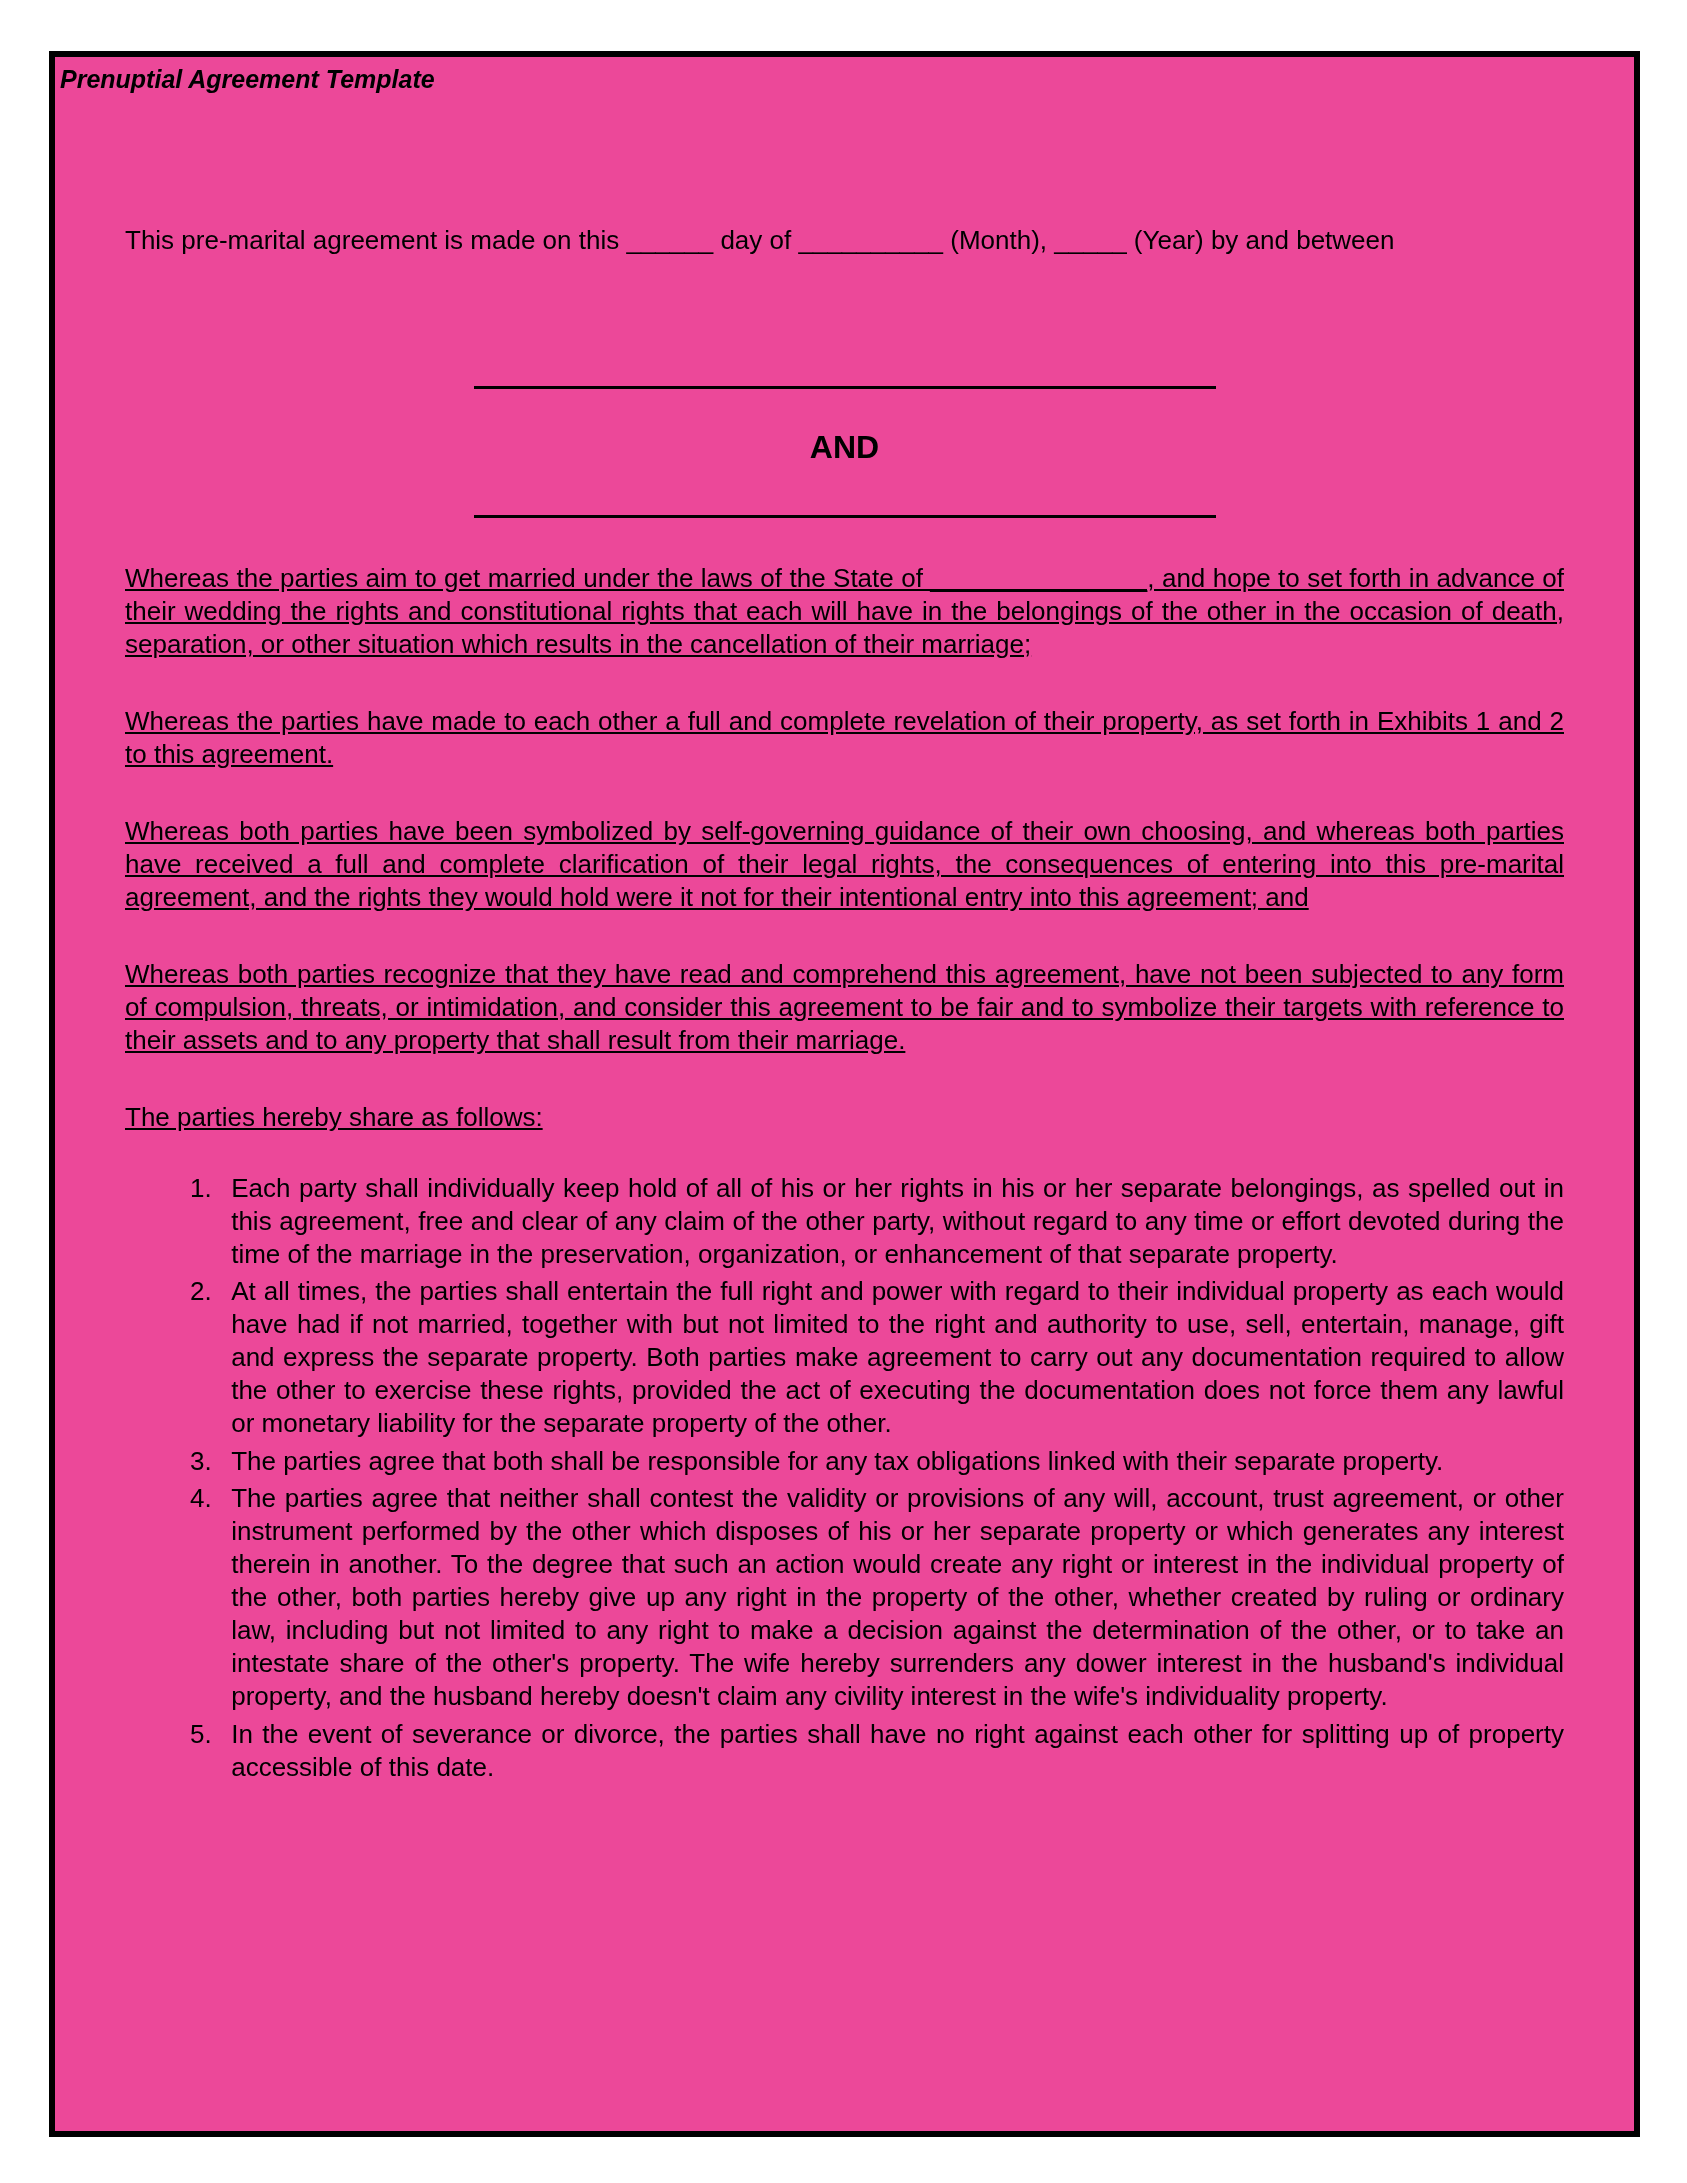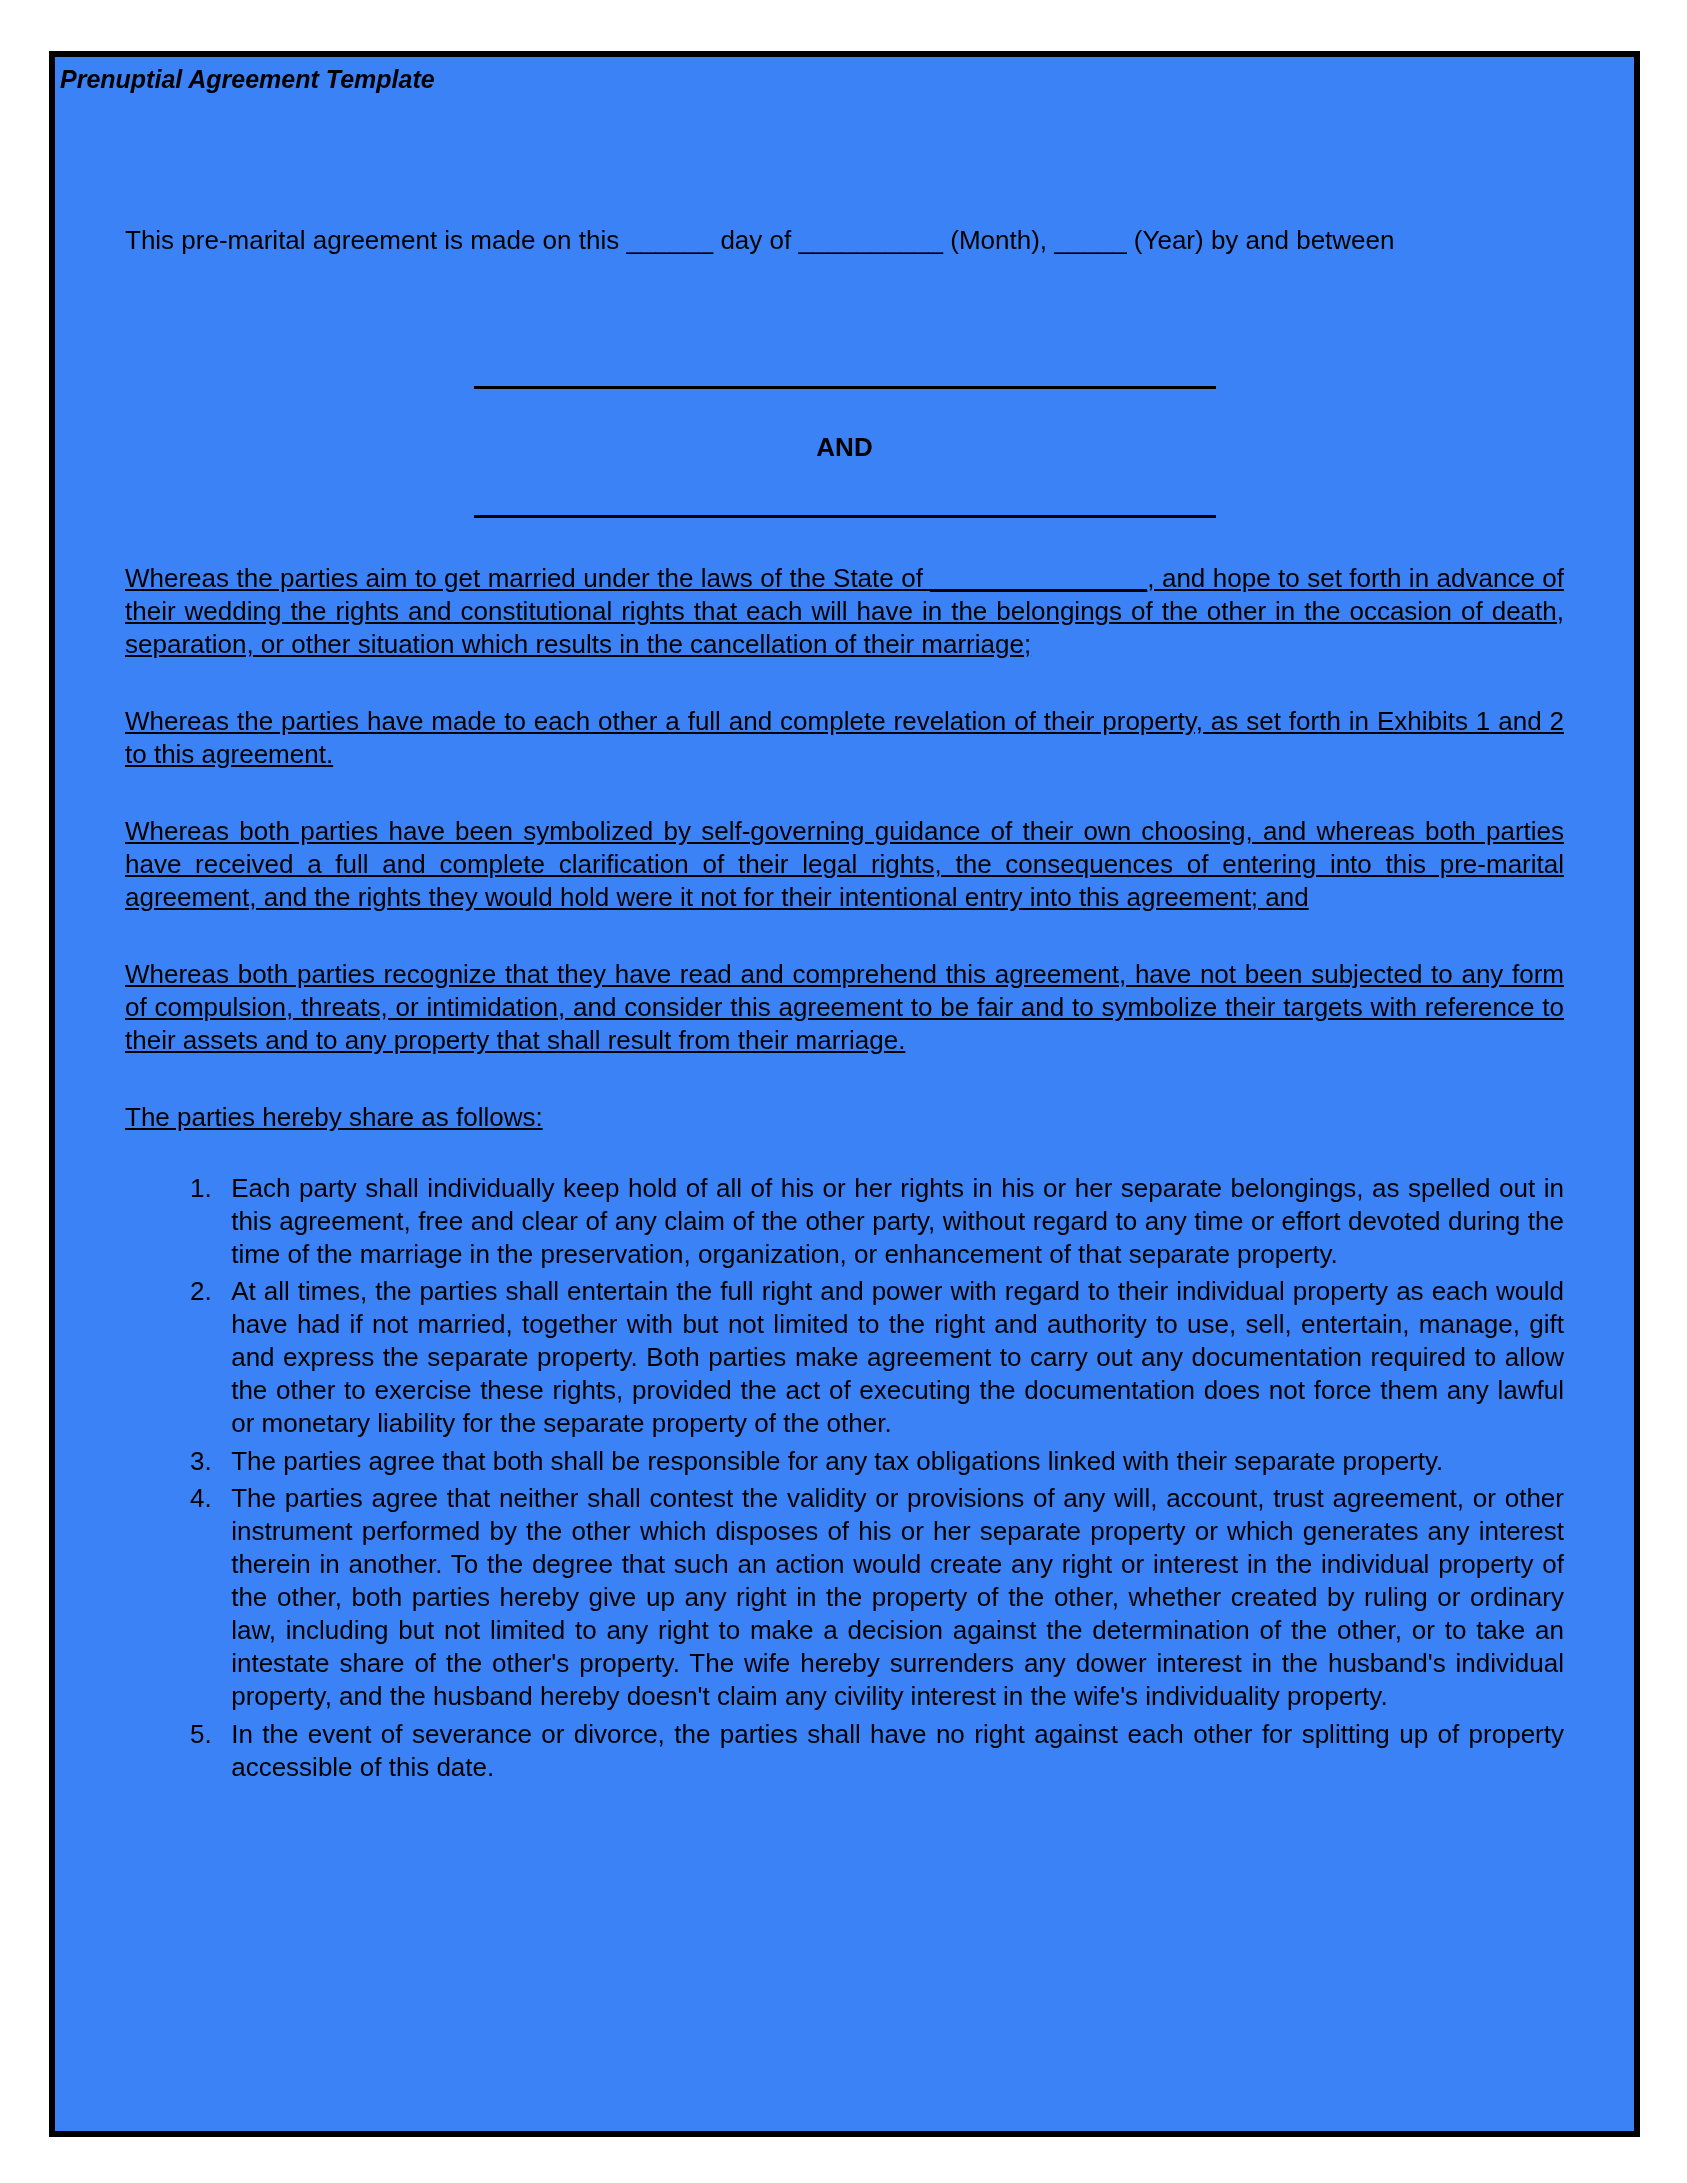--- a/index.html
+++ b/index.html
@@ -12,21 +12,21 @@
     position: relative;
   }
   .border-box {
     position: absolute;
     left: 49px;
     top: 51px;
     width: 1591px;
     height: 2086px;
     border: 6.1px solid #000000;
     padding: 7px 70px 0 70px;
-    background: #3b82f6;
+    background: #ec4899;
   }
   .doc-header {
     font-size: 25px;
     font-weight: bold;
     font-style: italic;
     margin-left: -65px;
     line-height: 31px;
   }
   .title-wrap {
     text-align: center;
@@ -50,21 +50,21 @@
     width: 742px;
     height: 0;
     border-bottom: 3.5px solid #000000;
     margin: 0 auto;
   }
   .line1 { margin-top: 129px; }
   .line2 { margin-top: 51px; }
   .and-sep {
     text-align: center;
     font-weight: bold;
-    font-size: 26px;
+    font-size: 32px;
     line-height: 33px;
     margin-top: 42px;
   }
   .para {
     margin-top: 44px;
     font-size: 26px;
     line-height: 33px;
     text-align: justify;
     text-decoration: underline;
   }

